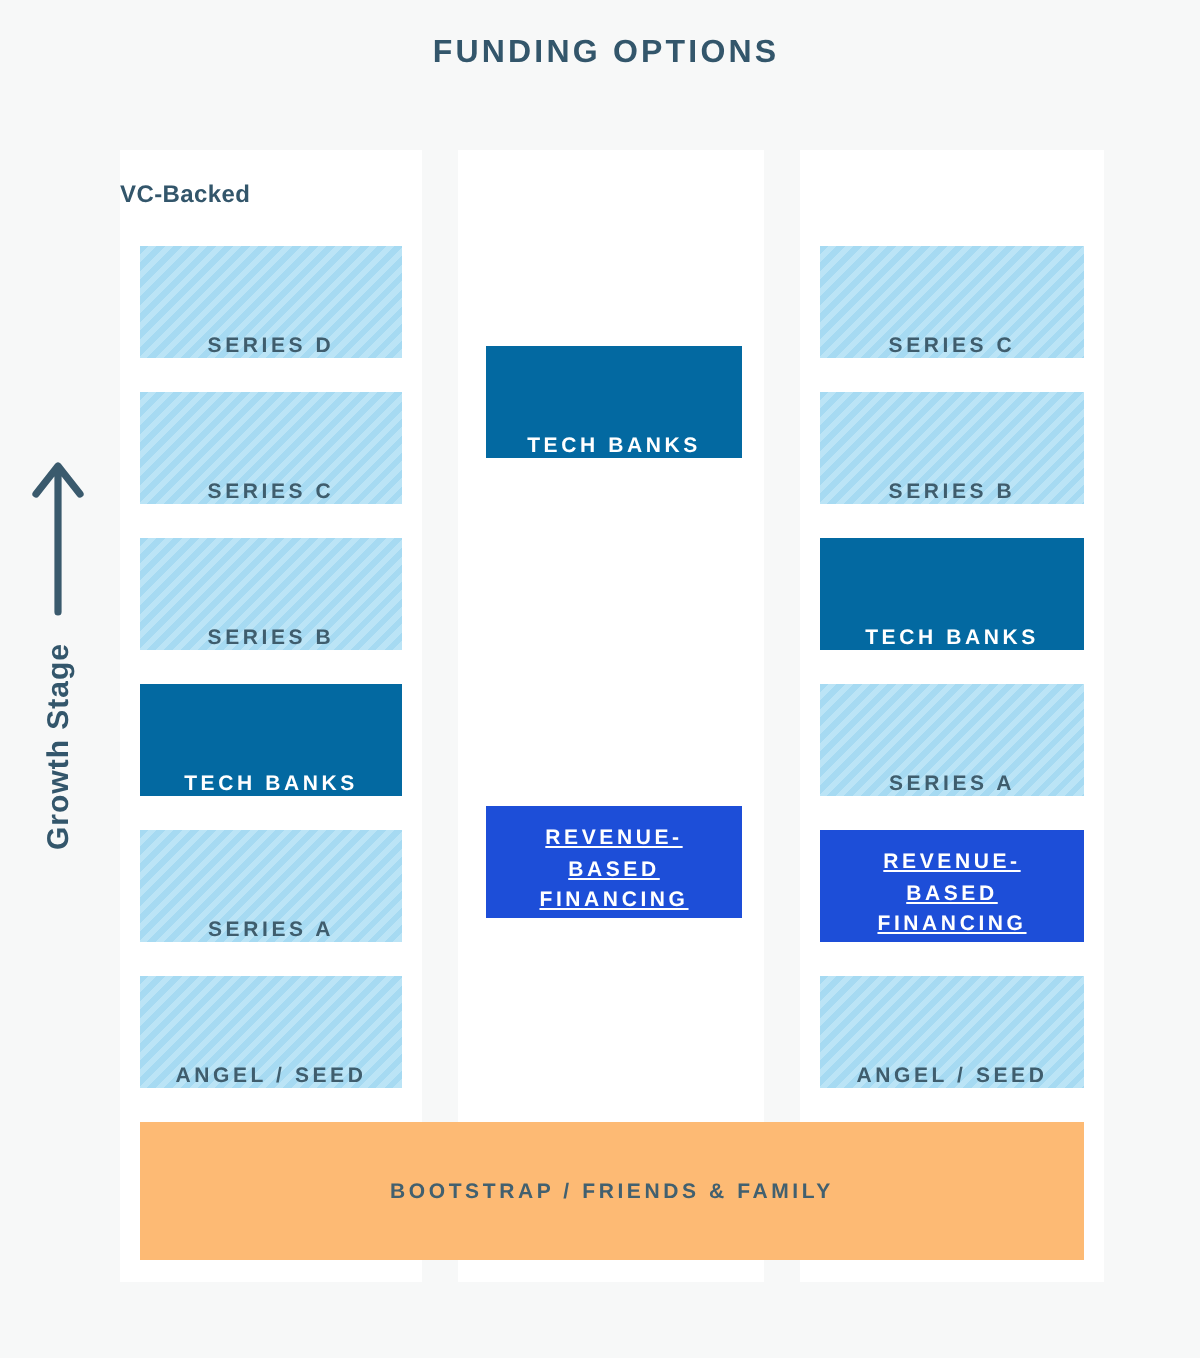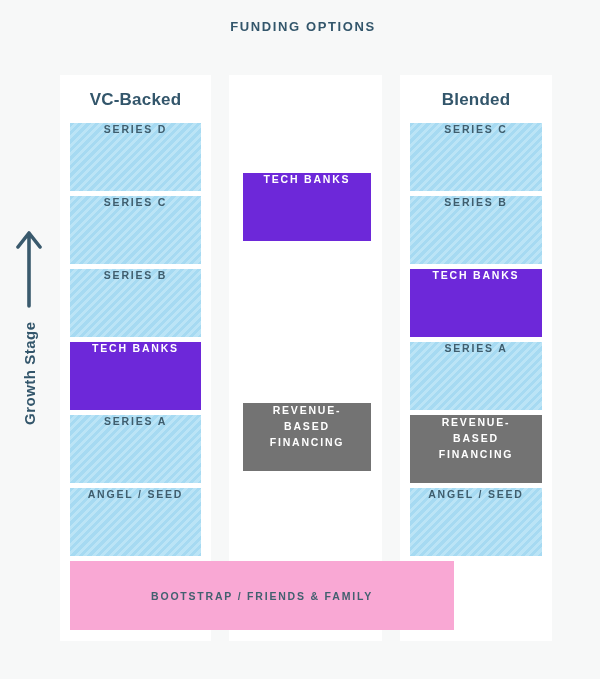--- a/index.html
+++ b/index.html
@@ -11,21 +11,21 @@
     overflow:hidden;
     -webkit-font-smoothing:antialiased;
   }
   .canvas{position:absolute;inset:0;}
 
   
   .title{
     position:absolute;top:20px;left:6px;right:0;
     text-align:center;
     color:#33566b;
-    font-size:13px;font-weight:bold;
+    font-size:16px;font-weight:bold;
     letter-spacing:1.6px;line-height:14px;
   }
 
   
   .y-axis{position:absolute;left:12px;top:228px;width:34px;}
   .y-axis svg{display:block;margin:0 auto;}
   .y-label{
     margin-top:10px;
     writing-mode:vertical-rl;
     transform:rotate(180deg);
@@ -40,48 +40,47 @@
   .panel{
     position:absolute;top:75px;height:566px;
     background:#ffffff;
   }
   .panel1{left:60px;width:151px;}
   .panel2{left:229px;width:153px;}
   .panel3{left:400px;width:152px;}
 
   .col-header{
     position:absolute;top:15px;left:0;right:0;
-    text-align:center;
-    font-size:17px;font-weight:bold;color:#33566b;
+    font-size:12px;font-weight:bold;color:#33566b;
     letter-spacing:.2px;
   }
 
   
   .box{
-    position:absolute;left:10px;right:10px;height:68px;
-    display:flex;flex-direction:column;align-items:center;justify-content:flex-start;
+    position:absolute;left:10px;right:10px;height:56px;
+    display:flex;flex-direction:column;align-items:center;justify-content:flex-end;
     text-align:center;
     font-size:10.5px;font-weight:bold;letter-spacing:1.8px;
   }
   .box.light{
     background:repeating-linear-gradient(135deg,#a6daf2 0px,#a6daf2 3px,#bbe4f6 3px,#bbe4f6 6px);
     color:#3f5d6d;
   }
-  .box.dark{background:#6d28d9;color:#ffffff;}
-  .box.blue{background:#737373;color:#ffffff;line-height:1.5;}
+  .box.dark{background:#0369a1;color:#ffffff;}
+  .box.blue{background:#1d4ed8;color:#ffffff;line-height:1.5;text-decoration:underline;}
   .panel2 .box{left:14px;right:11px;}
 
   .r1{top:48px;}.r2{top:121px;}.r3{top:194px;}.r4{top:267px;}.r5{top:340px;}.r6{top:413px;}
   .mid-hi{top:98px;}   
   .mid-lo{top:328px;}  
 
   
   .footer-bar{
-    position:absolute;left:70px;top:561px;width:384px;height:69px;
-    background:#f9a8d4;
+    position:absolute;left:70px;top:561px;width:472px;height:69px;
+    background:#fdba74;
     display:flex;align-items:center;justify-content:center;
     font-size:10.5px;font-weight:bold;letter-spacing:1.8px;color:#42606f;
     text-align:left;
   }
 </style>
 </head>
 <body>
 
 <div class="canvas">
 
@@ -125,21 +124,20 @@
       <span>TECH BANKS</span>
     </div>
     <div class="box blue mid-lo">
       <span>REVENUE-</span>
       <span>BASED</span>
       <span>FINANCING</span>
     </div>
   </div>
 
   <div class="panel panel3">
-    <div class="col-header">Blended</div>
     <div class="box light r1">
       <span>SERIES C</span>
     </div>
     <div class="box light r2">
       <span>SERIES B</span>
     </div>
     <div class="box dark r3">
       <span>TECH BANKS</span>
     </div>
     <div class="box light r4">

